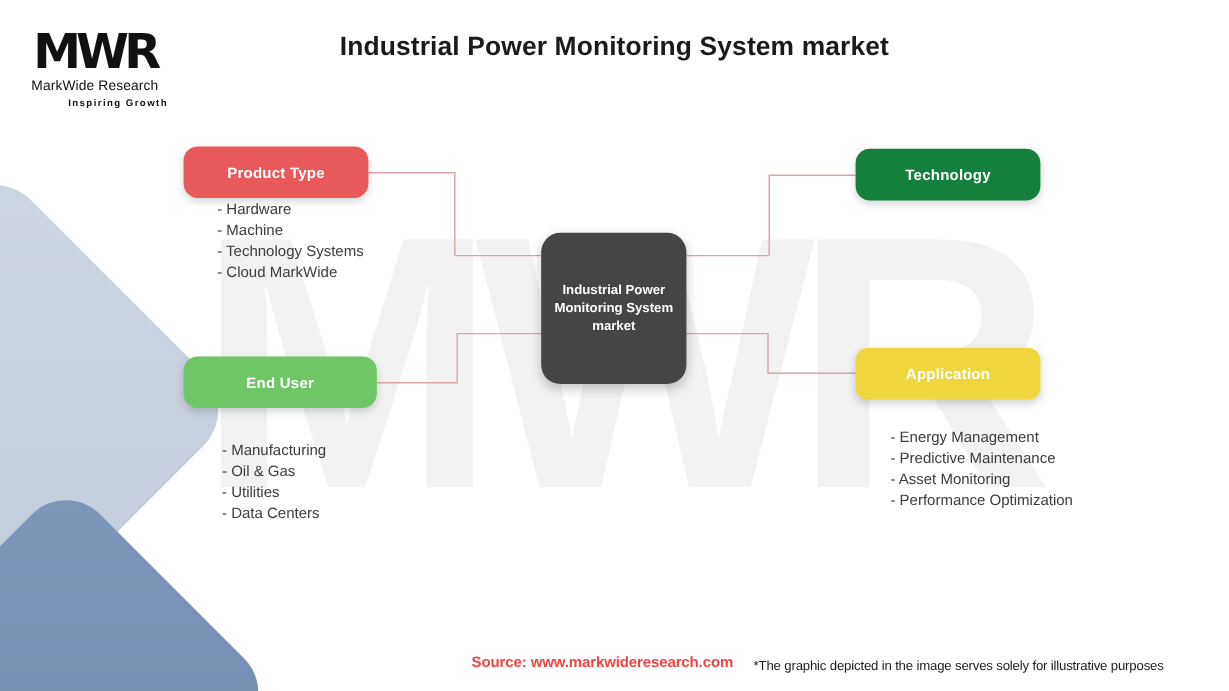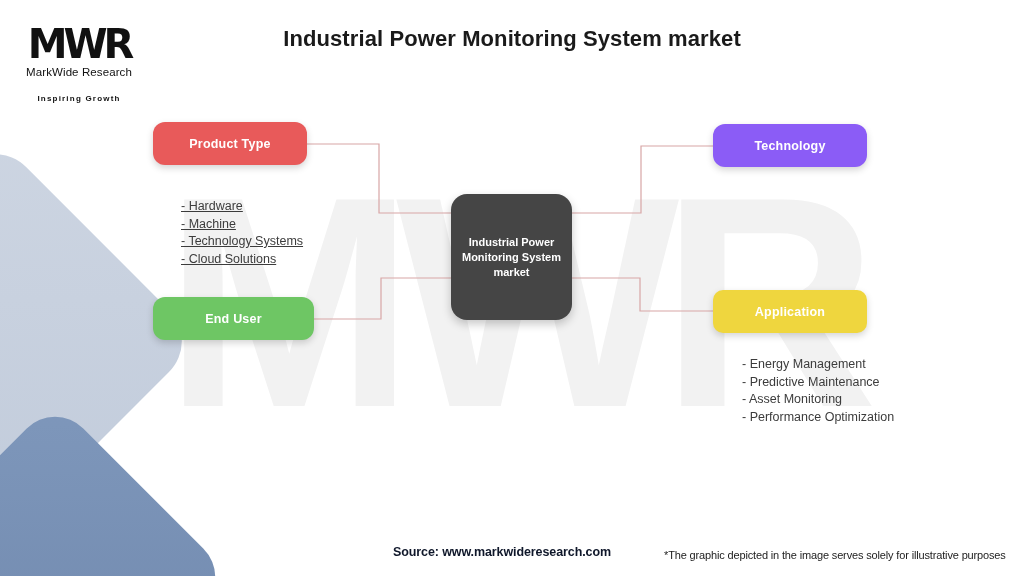--- a/index.html
+++ b/index.html
@@ -82,22 +82,23 @@
     font-size: 11.5px;
     font-weight: 400;
     letter-spacing: .1px;
     margin-top: 3px;
     line-height: 1;
   }
   .logo-tagline {
     font-size: 8px;
     font-weight: 700;
     letter-spacing: 1.2px;
-    margin-top: 16px;
-    line-height: 1;
+    margin-top: 3px;
+    line-height: 1;
+    text-align: right;
   }
   .page-title {
     position: absolute;
     left: 0;
     right: 0;
     top: 26px;
     text-align: center;
     font-size: 22px;
     font-weight: 700;
     color: #1a1a1a;
@@ -143,28 +144,28 @@
     color: #3c3c3c;
     font-size: 12.5px;
     line-height: 17.5px;
   }
   .branch-list li {
     white-space: nowrap;
   }
 
   .branch-product  { left: 153px; top: 122px; width: 154px; }
   .branch-product  .branch-header { background: #e85a5a; }
-  .branch-product  .branch-list   { margin-top: 33px; padding-left: 28px; text-decoration: underline; }
+  .branch-product  .branch-list   { margin-top: 1px; padding-left: 28px; }
 
   .branch-enduser  { left: 153px; top: 297px; width: 161px; }
   .branch-enduser  .branch-header { background: #6ec664; }
   .branch-enduser  .branch-list   { margin-top: 27px; padding-left: 32px; }
 
   .branch-technology { left: 713px; top: 124px; width: 154px; }
-  .branch-technology .branch-header { background: #8b5cf6; }
+  .branch-technology .branch-header { background: #15803d; }
   .branch-technology .branch-list   { margin-top: 15px; padding-left: 29px; }
 
   .branch-application { left: 713px; top: 290px; width: 154px; }
   .branch-application .branch-header { background: #efd63e; border-radius: 10px; }
   .branch-application .branch-list   { margin-top: 23px; padding-left: 29px; }
 
   
   .center-node {
     position: absolute;
     left: 451px;
@@ -187,26 +188,26 @@
     padding: 0 8px;
   }
 
   
   .footer-source {
     position: absolute;
     left: 393px;
     top: 545px;
     font-size: 12.5px;
     font-weight: 700;
-    color: #0f172a;
+    color: #ef4444;
     letter-spacing: -.1px;
   }
   .footer-note {
     position: absolute;
-    left: 664px;
+    left: 628px;
     top: 549px;
     font-size: 11px;
     color: #1c1c1c;
     letter-spacing: -.15px;
   }
 </style>
 </head>
 <body>
 
 <div id="canvas">
@@ -235,26 +236,32 @@
   <div class="center-node">
     <div class="center-node-label">Industrial Power Monitoring System market</div>
   </div>
 
   <div class="branch branch-product">
     <div class="branch-header">Product Type</div>
     <ul class="branch-list">
       <li>- Hardware</li>
       <li>- Machine</li>
       <li>- Technology Systems</li>
-      <li>- Cloud Solutions</li>
+      <li>- Cloud MarkWide</li>
     </ul>
   </div>
 
   <div class="branch branch-enduser">
     <div class="branch-header">End User</div>
+    <ul class="branch-list">
+      <li>- Manufacturing</li>
+      <li>- Oil &amp; Gas</li>
+      <li>- Utilities</li>
+      <li>- Data Centers</li>
+    </ul>
   </div>
 
   <div class="branch branch-technology">
     <div class="branch-header">Technology</div>
   </div>
 
   <div class="branch branch-application">
     <div class="branch-header">Application</div>
     <ul class="branch-list">
       <li>- Energy Management</li>

